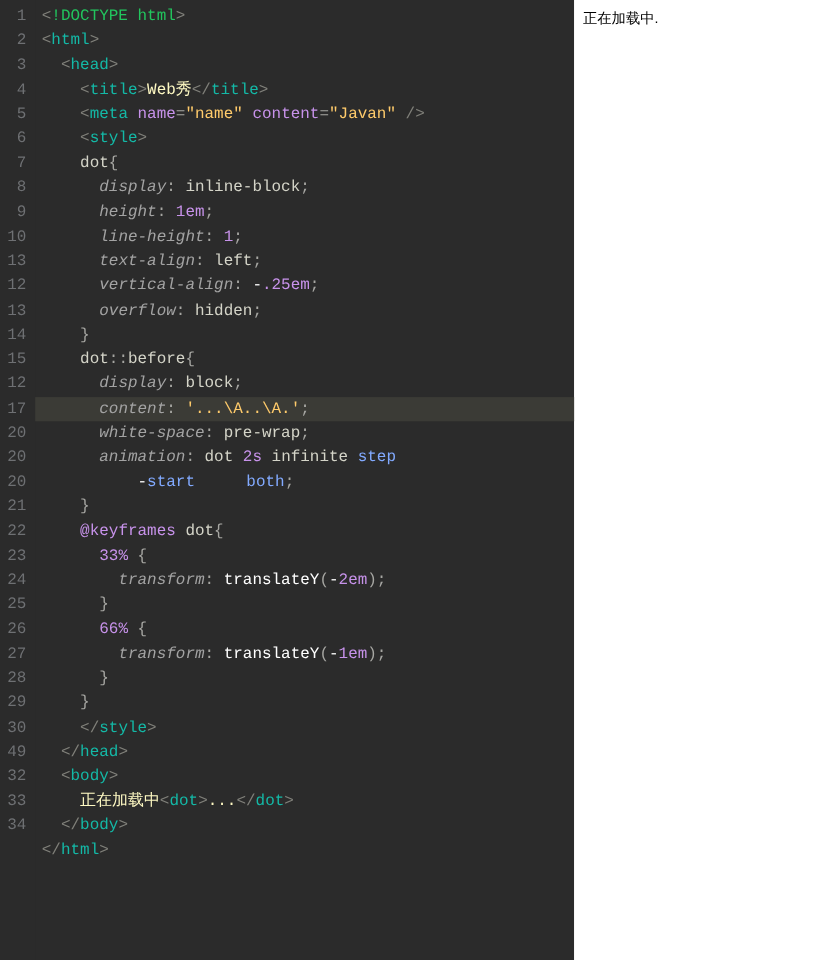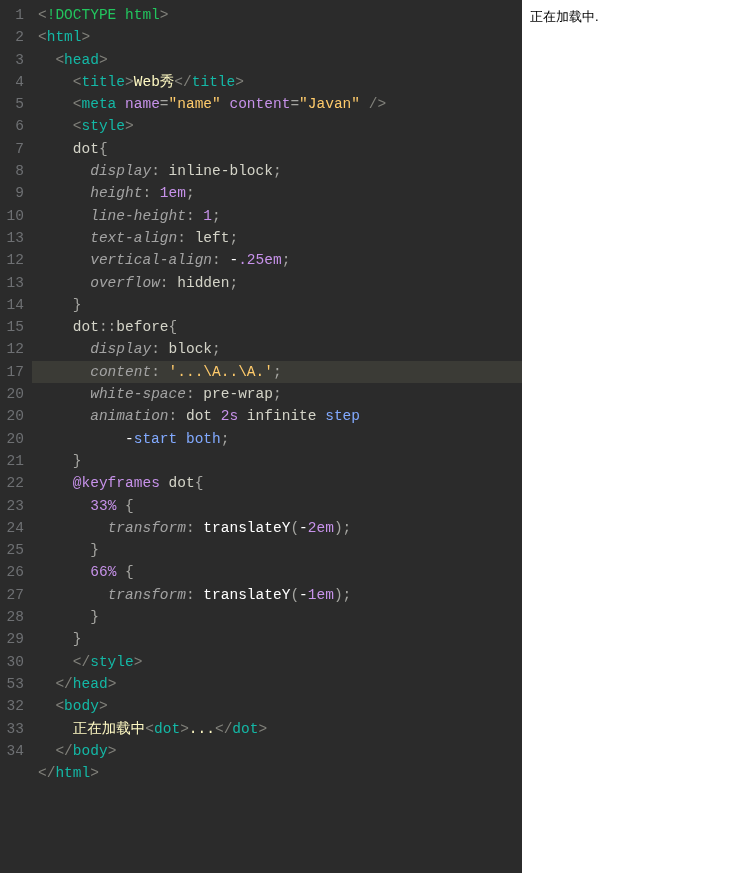--- a/index.html
+++ b/index.html
@@ -51,21 +51,21 @@
     .c-doctype { color: #22c55e; margin-top: 24px; }
     .c-tag { color: #14b8a6; }
     .c-prop { color: #a3a3a3; font-style: italic; }
     .c-val { color: #d4d4c8; }
     .c-num { color: #c792ea; }
     .c-kw { color: #c792ea; }
     .c-func { color: #ffffff; }
     .c-str { color: #ffcb6b; }
     .c-dur { color: #c792ea; }
     .c-inf { color: #82aaff; }
-    .c-both { color: #82aaff; }
+    .c-both { color: #82aaff; margin-left: 38px; }
     .c-white { color: #fef9c3; }
     .c-dash { color: #ffffff; }
     .preview-pane {
       flex: 1;
       background: #ffffff;
       padding: 8px 8px;
       font-family: Arial, 'Microsoft YaHei', sans-serif;
       font-size: 13px;
       color: #000;
     }
@@ -99,21 +99,21 @@
       <div>21</div>
       <div>22</div>
       <div>23</div>
       <div>24</div>
       <div>25</div>
       <div>26</div>
       <div>27</div>
       <div>28</div>
       <div>29</div>
       <div>30</div>
-      <div>53</div>
+      <div>49</div>
       <div>32</div>
       <div>33</div>
       <div>34</div>
     </div>
   <div class="code-area"><div class="hl-line" style="top: 360.8px;"></div><div class="line"><span></span><span class="c-angle">&lt;</span><span class="c-doctype">!DOCTYPE html</span><span class="c-angle">&gt;</span></div><div class="line"><span></span><span class="c-angle">&lt;</span><span class="c-tag">html</span><span class="c-angle">&gt;</span></div><div class="line"><span>  </span><span class="c-angle">&lt;</span><span class="c-tag">head</span><span class="c-angle">&gt;</span></div><div class="line"><span>    </span><span class="c-angle">&lt;</span><span class="c-tag">title</span><span class="c-angle">&gt;</span><span class="c-white">Web秀</span><span class="c-angle">&lt;/</span><span class="c-tag">title</span><span class="c-angle">&gt;</span></div><div class="line"><span>    </span><span class="c-angle">&lt;</span><span class="c-tag">meta </span><span class="c-kw">name</span><span class="c-punct">=</span><span class="c-str">"name"</span><span class="c-punct"> </span><span class="c-kw">content</span><span class="c-punct">=</span><span class="c-str">"Javan"</span><span class="c-angle"> /&gt;</span></div><div class="line"><span>    </span><span class="c-angle">&lt;</span><span class="c-tag">style</span><span class="c-angle">&gt;</span></div><div class="line"><span>    </span><span class="c-val">dot</span><span class="c-punct">{</span></div><div class="line"><span>      </span><span class="c-prop">display</span><span class="c-punct">: </span><span class="c-val">inline-block</span><span class="c-punct">;</span></div><div class="line"><span>      </span><span class="c-prop">height</span><span class="c-punct">: </span><span class="c-num">1</span><span class="c-kw">em</span><span class="c-punct">;</span></div><div class="line"><span>      </span><span class="c-prop">line-height</span><span class="c-punct">: </span><span class="c-num">1</span><span class="c-punct">;</span></div><div class="line"><span>      </span><span class="c-prop">text-align</span><span class="c-punct">: </span><span class="c-val">left</span><span class="c-punct">;</span></div><div class="line"><span>      </span><span class="c-prop">vertical-align</span><span class="c-punct">: </span><span class="c-dash">-</span><span class="c-num">.25</span><span class="c-kw">em</span><span class="c-punct">;</span></div><div class="line"><span>      </span><span class="c-prop">overflow</span><span class="c-punct">: </span><span class="c-val">hidden</span><span class="c-punct">;</span></div><div class="line"><span>    </span><span class="c-punct">}</span></div><div class="line"><span>    </span><span class="c-val">dot</span><span class="c-punct">::</span><span class="c-val">before</span><span class="c-punct">{</span></div><div class="line"><span>      </span><span class="c-prop">display</span><span class="c-punct">: </span><span class="c-val">block</span><span class="c-punct">;</span></div><div class="line"><span>      </span><span class="c-prop">content</span><span class="c-punct">: </span><span class="c-str">'...\A..\A.'</span><span class="c-punct">;</span></div><div class="line"><span>      </span><span class="c-prop">white-space</span><span class="c-punct">: </span><span class="c-val">pre-wrap</span><span class="c-punct">;</span></div><div class="line"><span>      </span><span class="c-prop">animation</span><span class="c-punct">: </span><span class="c-val">dot </span><span class="c-dur">2</span><span class="c-kw">s</span><span class="c-val"> infinite </span><span class="c-inf">step</span></div><div class="line"><span>          </span><span class="c-dash">-</span><span class="c-inf">start </span><span class="c-both">both</span><span class="c-punct">;</span></div><div class="line"><span>    </span><span class="c-punct">}</span></div><div class="line"><span>    </span><span class="c-kw">@keyframes</span><span class="c-val"> dot</span><span class="c-punct">{</span></div><div class="line"><span>      </span><span class="c-num">33</span><span class="c-kw">%</span><span class="c-punct"> {</span></div><div class="line"><span>        </span><span class="c-prop">transform</span><span class="c-punct">: </span><span class="c-func">translateY</span><span class="c-punct">(</span><span class="c-dash">-</span><span class="c-num">2</span><span class="c-kw">em</span><span class="c-punct">);</span></div><div class="line"><span>      </span><span class="c-punct">}</span></div><div class="line"><span>      </span><span class="c-num">66</span><span class="c-kw">%</span><span class="c-punct"> {</span></div><div class="line"><span>        </span><span class="c-prop">transform</span><span class="c-punct">: </span><span class="c-func">translateY</span><span class="c-punct">(</span><span class="c-dash">-</span><span class="c-num">1</span><span class="c-kw">em</span><span class="c-punct">);</span></div><div class="line"><span>      </span><span class="c-punct">}</span></div><div class="line"><span>    </span><span class="c-punct">}</span></div><div class="line"><span>    </span><span class="c-angle">&lt;/</span><span class="c-tag">style</span><span class="c-angle">&gt;</span></div><div class="line"><span>  </span><span class="c-angle">&lt;/</span><span class="c-tag">head</span><span class="c-angle">&gt;</span></div><div class="line"><span>  </span><span class="c-angle">&lt;</span><span class="c-tag">body</span><span class="c-angle">&gt;</span></div><div class="line"><span>    </span><span class="c-white">正在加载中</span><span class="c-angle">&lt;</span><span class="c-tag">dot</span><span class="c-angle">&gt;</span><span class="c-white">...</span><span class="c-angle">&lt;/</span><span class="c-tag">dot</span><span class="c-angle">&gt;</span></div><div class="line"><span>  </span><span class="c-angle">&lt;/</span><span class="c-tag">body</span><span class="c-angle">&gt;</span></div><div class="line"><span></span><span class="c-angle">&lt;/</span><span class="c-tag">html</span><span class="c-angle">&gt;</span></div></div>
 </div>
 
 <div class="preview-pane">
   <span>正在加载中.</span>
 </div>

